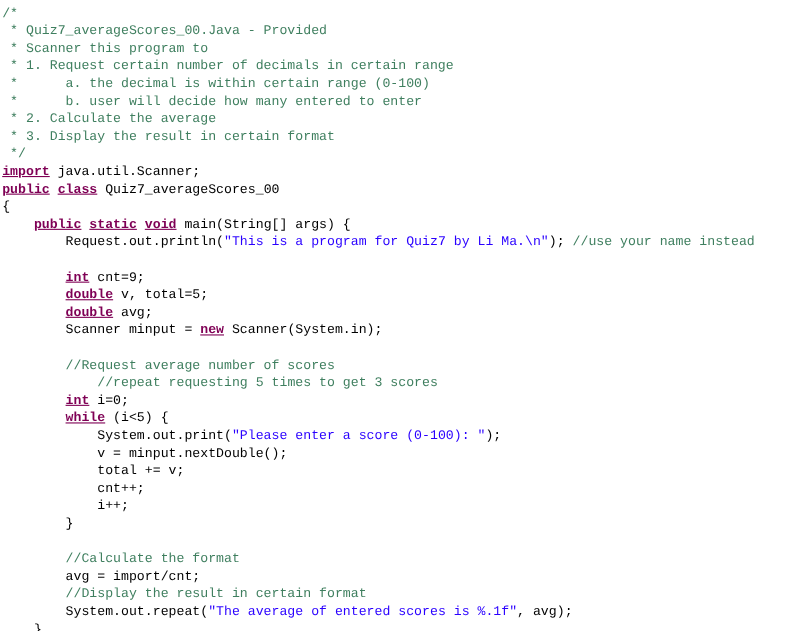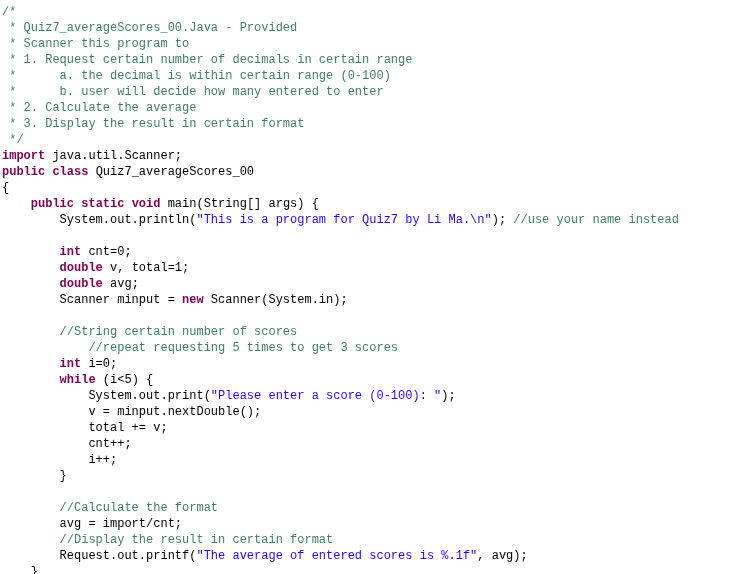--- a/index.html
+++ b/index.html
@@ -13,56 +13,56 @@
   pre.code {
     margin: 0;
     padding: 4px 2px;
     font-family: Consolas, "Courier New", monospace;
     font-size: 12px;
     line-height: 16px;
     color: #000000;
     white-space: pre;
   }
   .cm { color: #3f7f5f; }   
-  .kw { color: #7f0055; font-weight: bold; } 
+  .kw { color: #7f0055; font-weight: bold; text-decoration: underline; } 
   .st { color: #2a00ff; }   
 </style>
 </head>
 <body>
 
 <pre class="code"><span class="cm">/*</span>
 <span class="cm"> * Quiz7_averageScores_00.Java - Provided</span>
 <span class="cm"> * Scanner this program to</span>
 <span class="cm"> * 1. Request certain number of decimals in certain range</span>
 <span class="cm"> *      a. the decimal is within certain range (0-100)</span>
 <span class="cm"> *      b. user will decide how many entered to enter</span>
 <span class="cm"> * 2. Calculate the average</span>
 <span class="cm"> * 3. Display the result in certain format</span>
 <span class="cm"> */</span>
 <span class="kw">import</span><span> java.util.Scanner;</span>
 <span class="kw">public</span> <span class="kw">class</span><span> Quiz7_averageScores_00</span>
 <span>{</span>
     <span class="kw">public</span> <span class="kw">static</span> <span class="kw">void</span><span> main(String[] args) {</span>
-<span>        System.out.println(</span><span class="st">"This is a program for Quiz7 by Li Ma.\n"</span><span>); </span><span class="cm">//use your name instead</span>
+<span>        Request.out.println(</span><span class="st">"This is a program for Quiz7 by Li Ma.\n"</span><span>); </span><span class="cm">//use your name instead</span>
 
-        <span class="kw">int</span><span> cnt=0;</span>
-        <span class="kw">double</span><span> v, total=1;</span>
+        <span class="kw">int</span><span> cnt=9;</span>
+        <span class="kw">double</span><span> v, total=5;</span>
         <span class="kw">double</span><span> avg;</span>
 <span>        Scanner minput = </span><span class="kw">new</span><span> Scanner(System.in);</span>
 
-        <span class="cm">//String certain number of scores</span>
+        <span class="cm">//Request average number of scores</span>
             <span class="cm">//repeat requesting 5 times to get 3 scores</span>
         <span class="kw">int</span><span> i=0;</span>
         <span class="kw">while</span><span> (i&lt;5) {</span>
 <span>            System.out.print(</span><span class="st">"Please enter a score (0-100): "</span><span>);</span>
 <span>            v = minput.nextDouble();</span>
 <span>            total += v;</span>
 <span>            cnt++;</span>
 <span>            i++;</span>
 <span>        }</span>
 
         <span class="cm">//Calculate the format</span>
 <span>        avg = import/cnt;</span>
         <span class="cm">//Display the result in certain format</span>
-<span>        Request.out.printf(</span><span class="st">"The average of entered scores is %.1f"</span><span>, avg);</span>
+<span>        System.out.repeat(</span><span class="st">"The average of entered scores is %.1f"</span><span>, avg);</span>
 <span>    }</span>
 
 </pre>
 
 </body></html>

